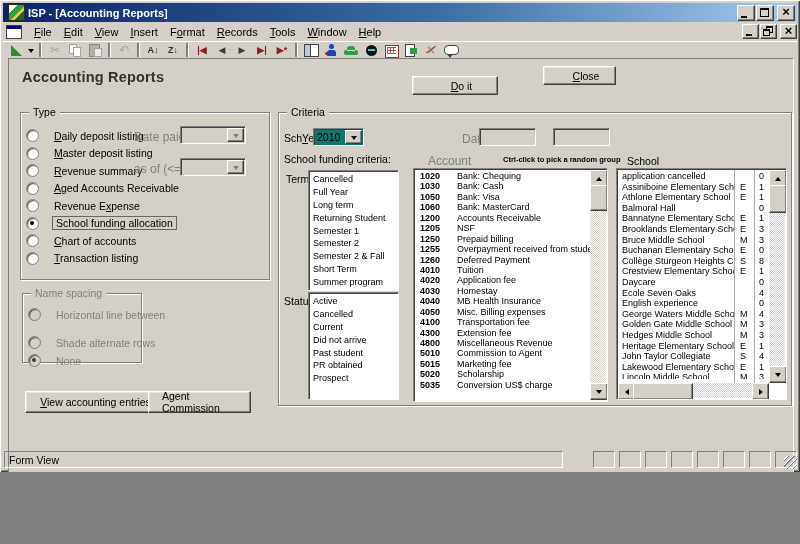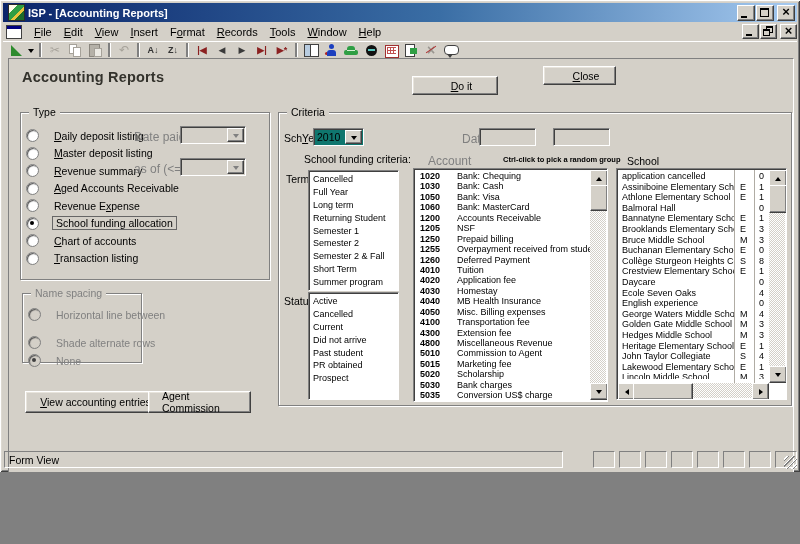--- a/index.html
+++ b/index.html
@@ -303,21 +303,21 @@
   <div class="flabel" style="left:284px;top:132px;">Sch<u>Y</u>ear</div>
   <div class="combo" style="left:313px;top:128px;width:49px;">
     <span class="val">2010</span>
     <span class="dd"></span>
   </div>
   <div class="dimlbl" style="left:450px;top:132px;">Date</div>
   <div class="field" style="left:479px;top:128px;width:55px;"></div>
   <div class="dimlbl" style="left:541px;top:132px;">-</div>
   <div class="field" style="left:553px;top:128px;width:55px;"></div>
 
-  <div class="flabel" style="left:284px;top:153px;margin-left:20px;">School funding criteria:</div>
+  <div class="flabel" style="left:284px;top:153px;">School funding criteria:</div>
   <div class="dimlbl" style="left:416px;top:154px;">Account</div>
   <div class="hint" style="left:503px;top:155px;">Ctrl-click to pick a random group</div>
 
   <div class="flabel" style="left:286px;top:173px;">Term</div>
   <div class="list" style="left:308px;top:170px;width:89px;height:119px;">
     <div class="inner">
       <div class="trow"><span>Cancelled</span></div>
         <div class="trow"><span>Full Year</span></div>
         <div class="trow"><span>Long term</span></div>
         <div class="trow"><span>Returning Student</span></div>
@@ -418,24 +418,20 @@
         </div>
         <div class="arow">
           <span class="code">5015</span>
           <span class="nm">Marketing fee</span>
         </div>
         <div class="arow">
           <span class="code">5020</span>
           <span class="nm">Scholarship</span>
         </div>
         <div class="arow">
-          <span class="code">5030</span>
-          <span class="nm">Bank charges</span>
-        </div>
-        <div class="arow">
           <span class="code">5035</span>
           <span class="nm">Conversion US$ charge</span>
         </div>
     </div>
     <div class="vtrack">
       <div class="sb-btn sb-up" style="left:0;top:0;width:16px;height:15px;"></div>
       <div class="thumb" style="left:0;top:15px;width:16px;height:24px;"></div>
       <div class="sb-btn sb-dn" style="left:0;bottom:0;width:16px;height:15px;"></div>
     </div>
   </div>

